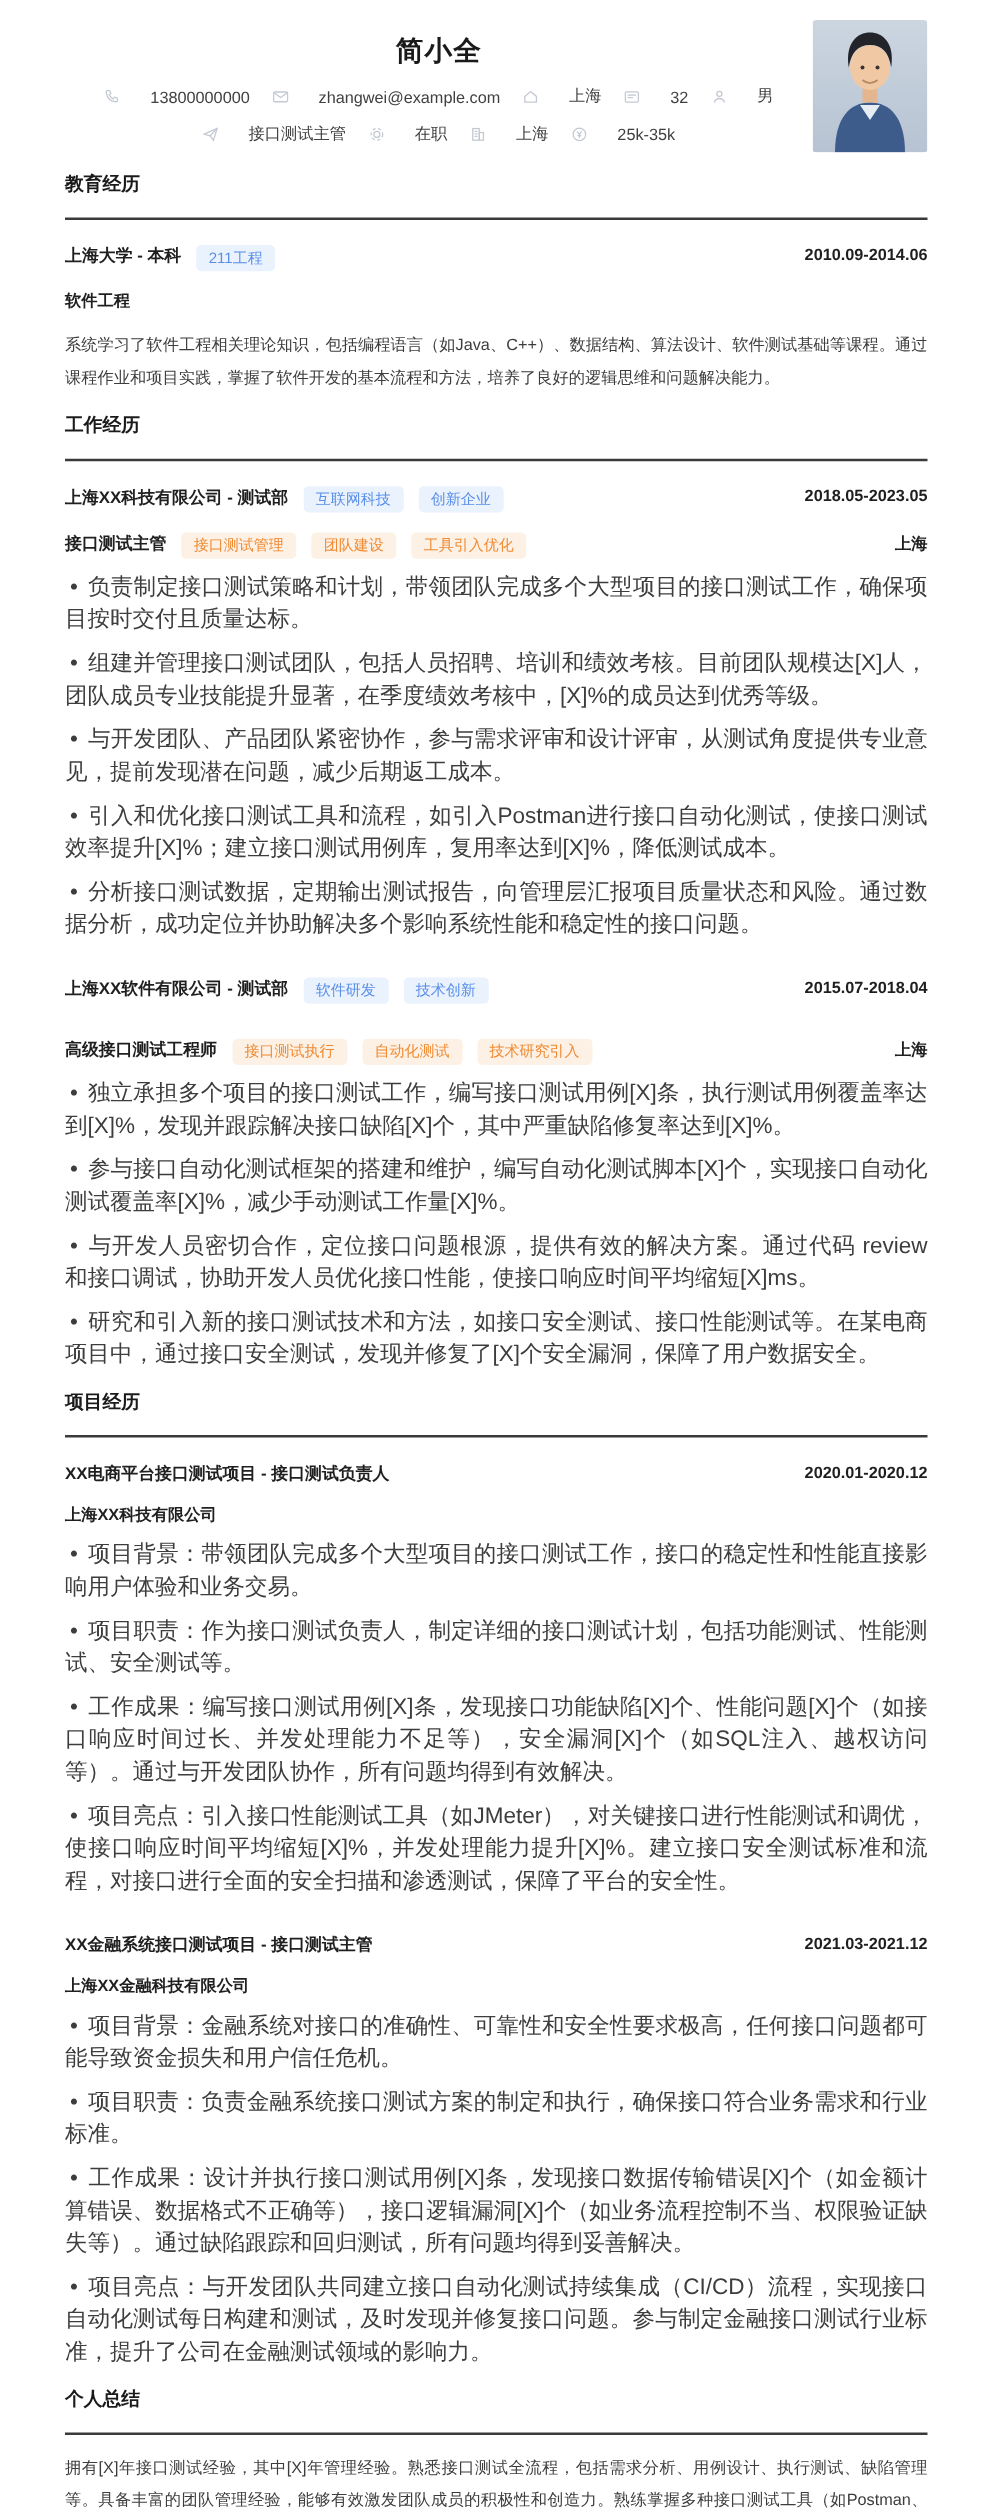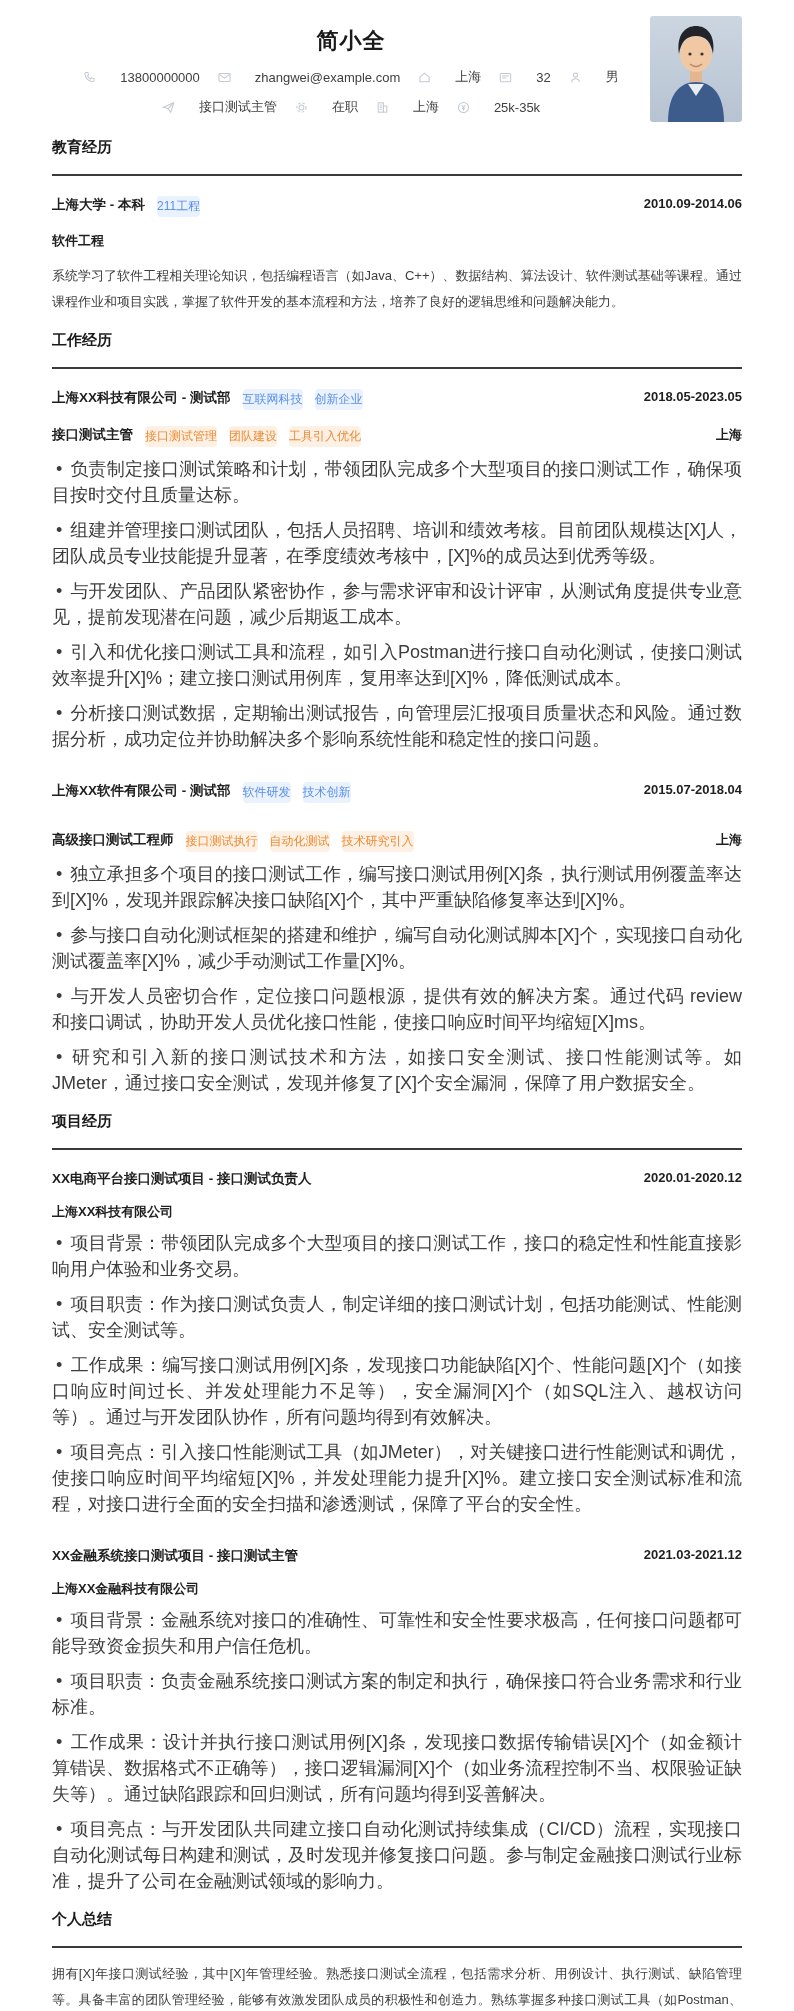--- a/index.html
+++ b/index.html
@@ -26,21 +26,21 @@
     font-size: 15px; font-weight: bold; color:#1a1a1a;
     margin-top: 16px; padding-bottom: 17px; border-bottom: 2px solid #3a3a3a;
   }
   .row { display: flex; align-items: flex-start; margin-top: 20px; }
   .grow { flex: 1; }
   .title-sm { font-size: 13.5px; font-weight: bold; color:#1f1f1f; white-space: nowrap; }
   .date { font-size: 13px; font-weight: bold; color:#1f1f1f; white-space: nowrap; }
   .subtitle { font-size: 13px; font-weight: bold; color:#1f1f1f; margin-top: 15px; }
   .para { font-size: 13px; line-height: 26px; color:#3d3d3d; text-align: justify; margin-top: 13px; }
 
-  .tag { display:inline-block; font-size: 12px; line-height: 19px; padding: 1px 0; border-radius: 4px; margin-left: 12px; white-space: nowrap; }
+  .tag { display:inline-block; font-size: 12px; line-height: 19px; padding: 1px 10px; border-radius: 4px; margin-left: 12px; white-space: nowrap; }
   .tag.blue   { color:#5a8fe8; background:#eaf2fd; }
   .tag.orange { color:#ef8a32; background:#fdf1e5; }
 
   .bullet { font-size: 18px; line-height: 26px; color:#3d3d3d; text-align: justify; margin-top: 9px; }
   .bullet::before { content: "•"; color:#3d3d3d; margin: 0 8px 0 4px; }
   .entry-gap { margin-top: 30px; }
 </style>
 </head>
 <body>
 
@@ -184,21 +184,21 @@
     <span class="title-sm">高级接口测试工程师</span>
     <span class="tag orange">接口测试执行</span>
     <span class="tag orange">自动化测试</span>
     <span class="tag orange">技术研究引入</span>
     <span class="grow"></span>
     <span class="date">上海</span>
   </div>
   <p class="bullet"><span>独立承担多个项目的接口测试工作，编写接口测试用例[X]条，执行测试用例覆盖率达到[X]%，发现并跟踪解决接口缺陷[X]个，其中严重缺陷修复率达到[X]%。</span></p>
   <p class="bullet"><span>参与接口自动化测试框架的搭建和维护，编写自动化测试脚本[X]个，实现接口自动化测试覆盖率[X]%，减少手动测试工作量[X]%。</span></p>
   <p class="bullet"><span>与开发人员密切合作，定位接口问题根源，提供有效的解决方案。通过代码 review 和接口调试，协助开发人员优化接口性能，使接口响应时间平均缩短[X]ms。</span></p>
-  <p class="bullet"><span>研究和引入新的接口测试技术和方法，如接口安全测试、接口性能测试等。如JMeter，通过接口安全测试，发现并修复了[X]个安全漏洞，保障了用户数据安全。</span></p>
+  <p class="bullet"><span>研究和引入新的接口测试技术和方法，如接口安全测试、接口性能测试等。在某电商项目中，通过接口安全测试，发现并修复了[X]个安全漏洞，保障了用户数据安全。</span></p>
 
   <h2 class="sec-title">项目经历</h2>
 
   <div class="row">
     <span class="title-sm">XX电商平台接口测试项目 - 接口测试负责人</span>
     <span class="grow"></span>
     <span class="date">2020.01-2020.12</span>
   </div>
   <div class="subtitle">上海XX科技有限公司</div>
   <p class="bullet"><span>项目背景：带领团队完成多个大型项目的接口测试工作，接口的稳定性和性能直接影响用户体验和业务交易。</span></p>

